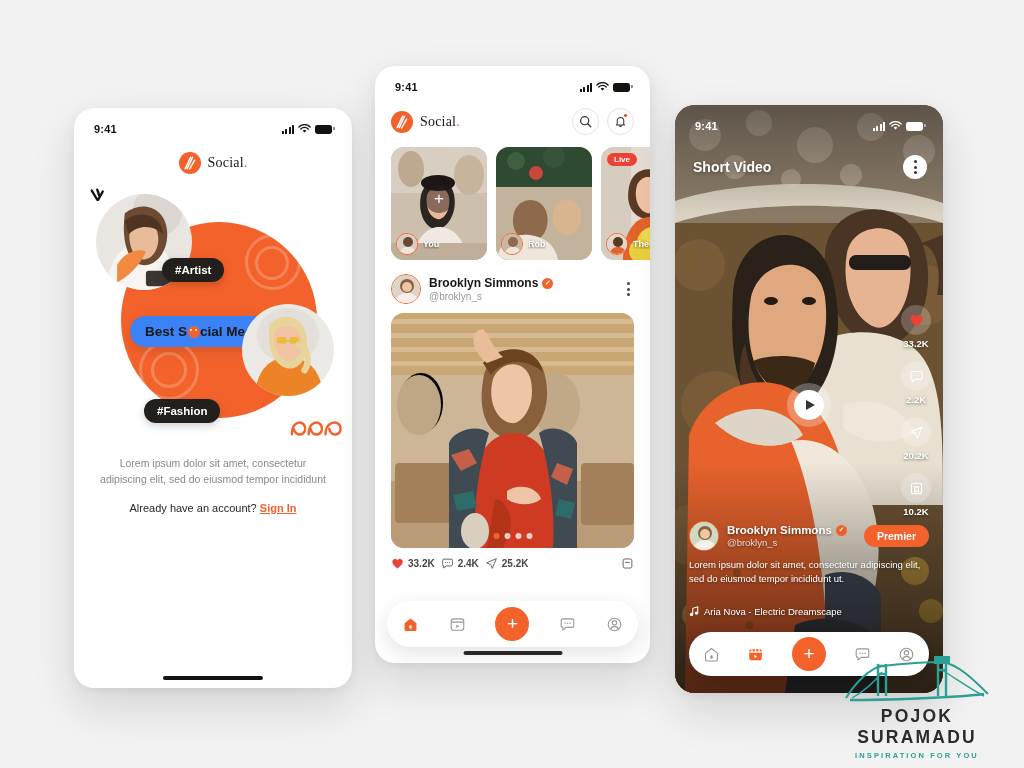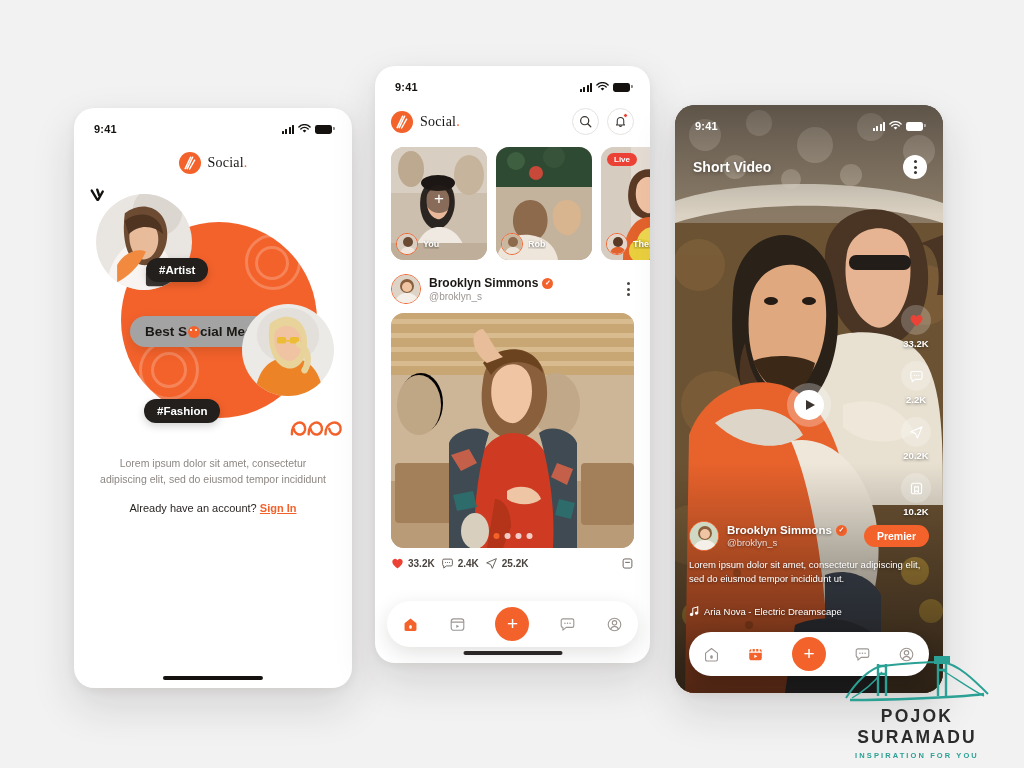--- a/index.html
+++ b/index.html
@@ -61,24 +61,24 @@
   .av-circ { position:absolute; border-radius:50%; overflow:hidden; }
   .av1 { left: 22px; top: 10px; width: 96px; height: 96px; }
   .av2 { right: 18px; top: 120px; width: 92px; height: 92px; }
   .ph-img { width:100%; height:100%; display:block; }
 
   .chip {
     position:absolute; background:#221f1d; color:#fff; font-size:11.5px; font-weight:bold;
     padding: 6px 13px; border-radius: 14px; white-space: nowrap;
     box-shadow: 0 3px 9px rgba(0,0,0,.18);
   }
-  .chip-artist { left: 72px; top: 74px; text-align: right; }
+  .chip-artist { left: 88px; top: 74px; text-align: right; }
   .chip-fashion { left: 70px; top: 215px; }
   .pill-best {
-    position:absolute; left: 56px; top: 132px; background:#a3a3a3; border-radius: 19px;
+    position:absolute; left: 56px; top: 132px; background:#3b82f6; border-radius: 19px;
     padding: 8px 15px; font-size: 13.5px; font-weight: bold; color:#1b1714; white-space:nowrap;
     box-shadow: 0 4px 14px rgba(0,0,0,.12); display:flex; align-items:center; gap:0px;
   }
   .smiley { display:inline-block; width:12px; height:12px; border-radius:50%; background: var(--o);
     position:relative; margin: 0 .5px; vertical-align: -1px;}
   .smiley::before{content:'';position:absolute;left:2.6px;top:3.4px;width:1.8px;height:1.8px;border-radius:50%;background:#fff;}
   .smiley::after{content:'';position:absolute;right:2.6px;top:3.4px;width:1.8px;height:1.8px;border-radius:50%;background:#fff;}
   .spark { position:absolute; left: 15px; top: 2px; width: 22px; height: 22px; }
   .squig { position:absolute; right: 6px; bottom: 4px; width: 56px; height: 30px; }
 

